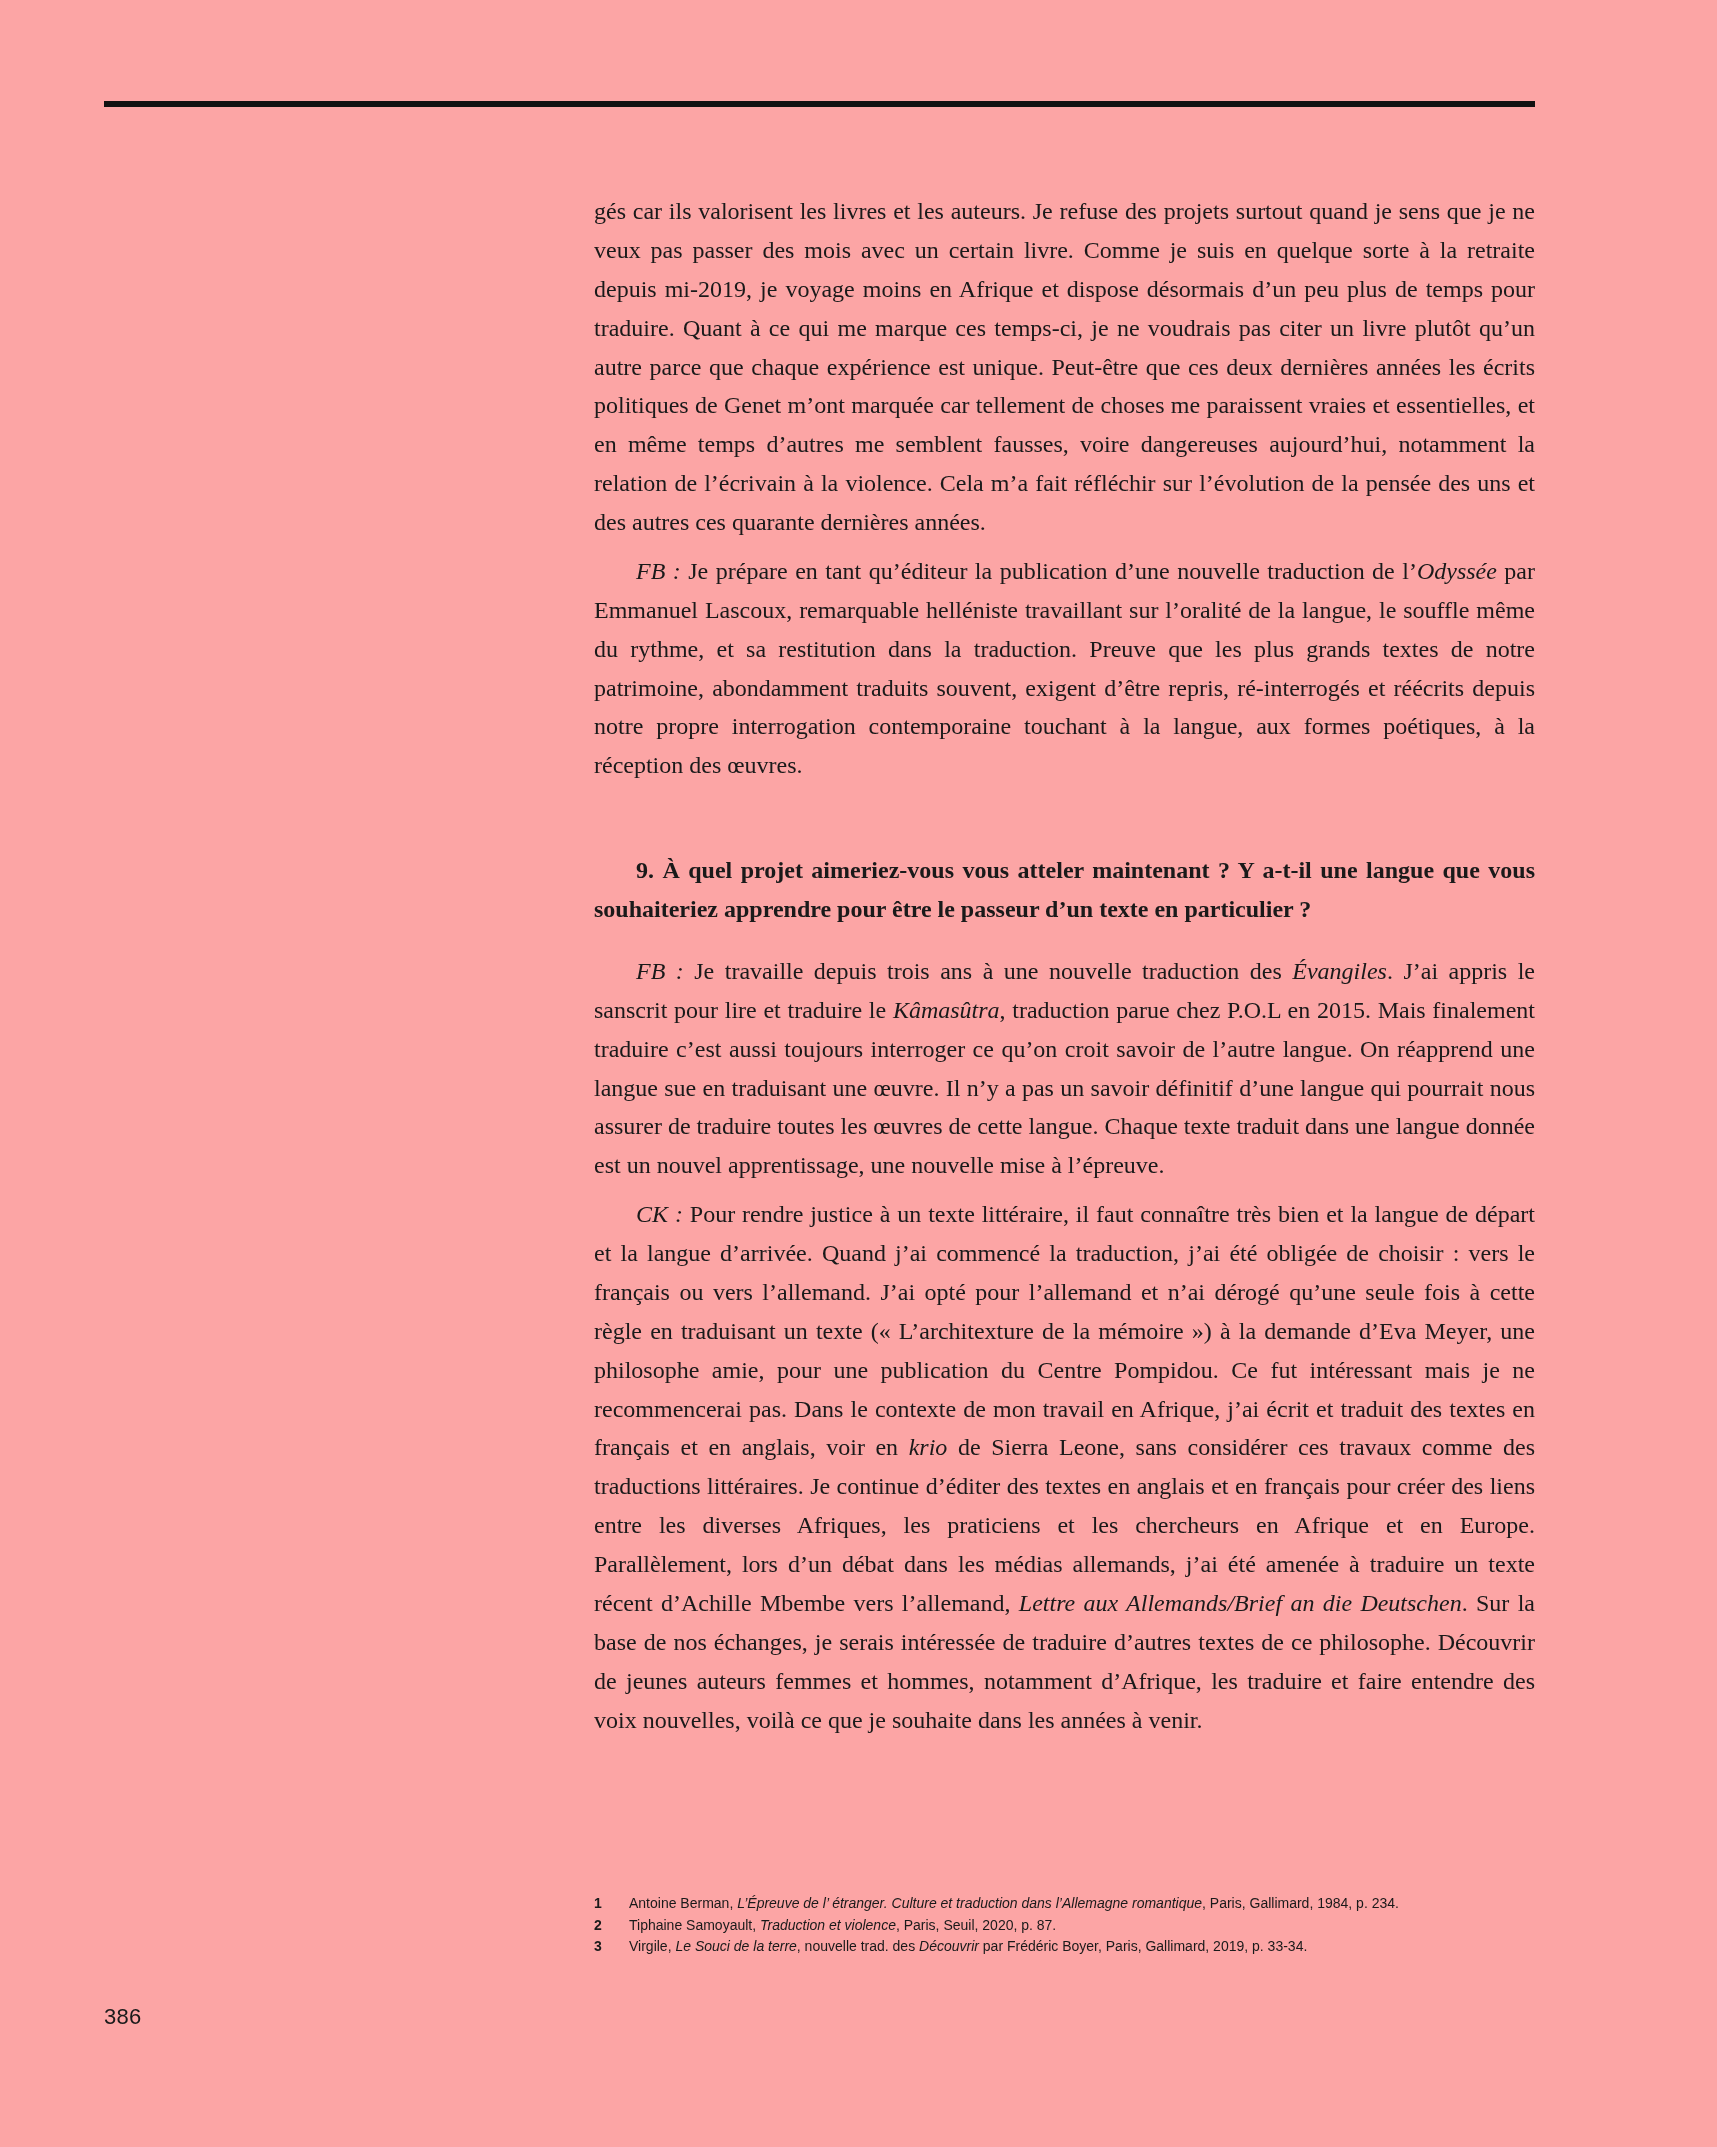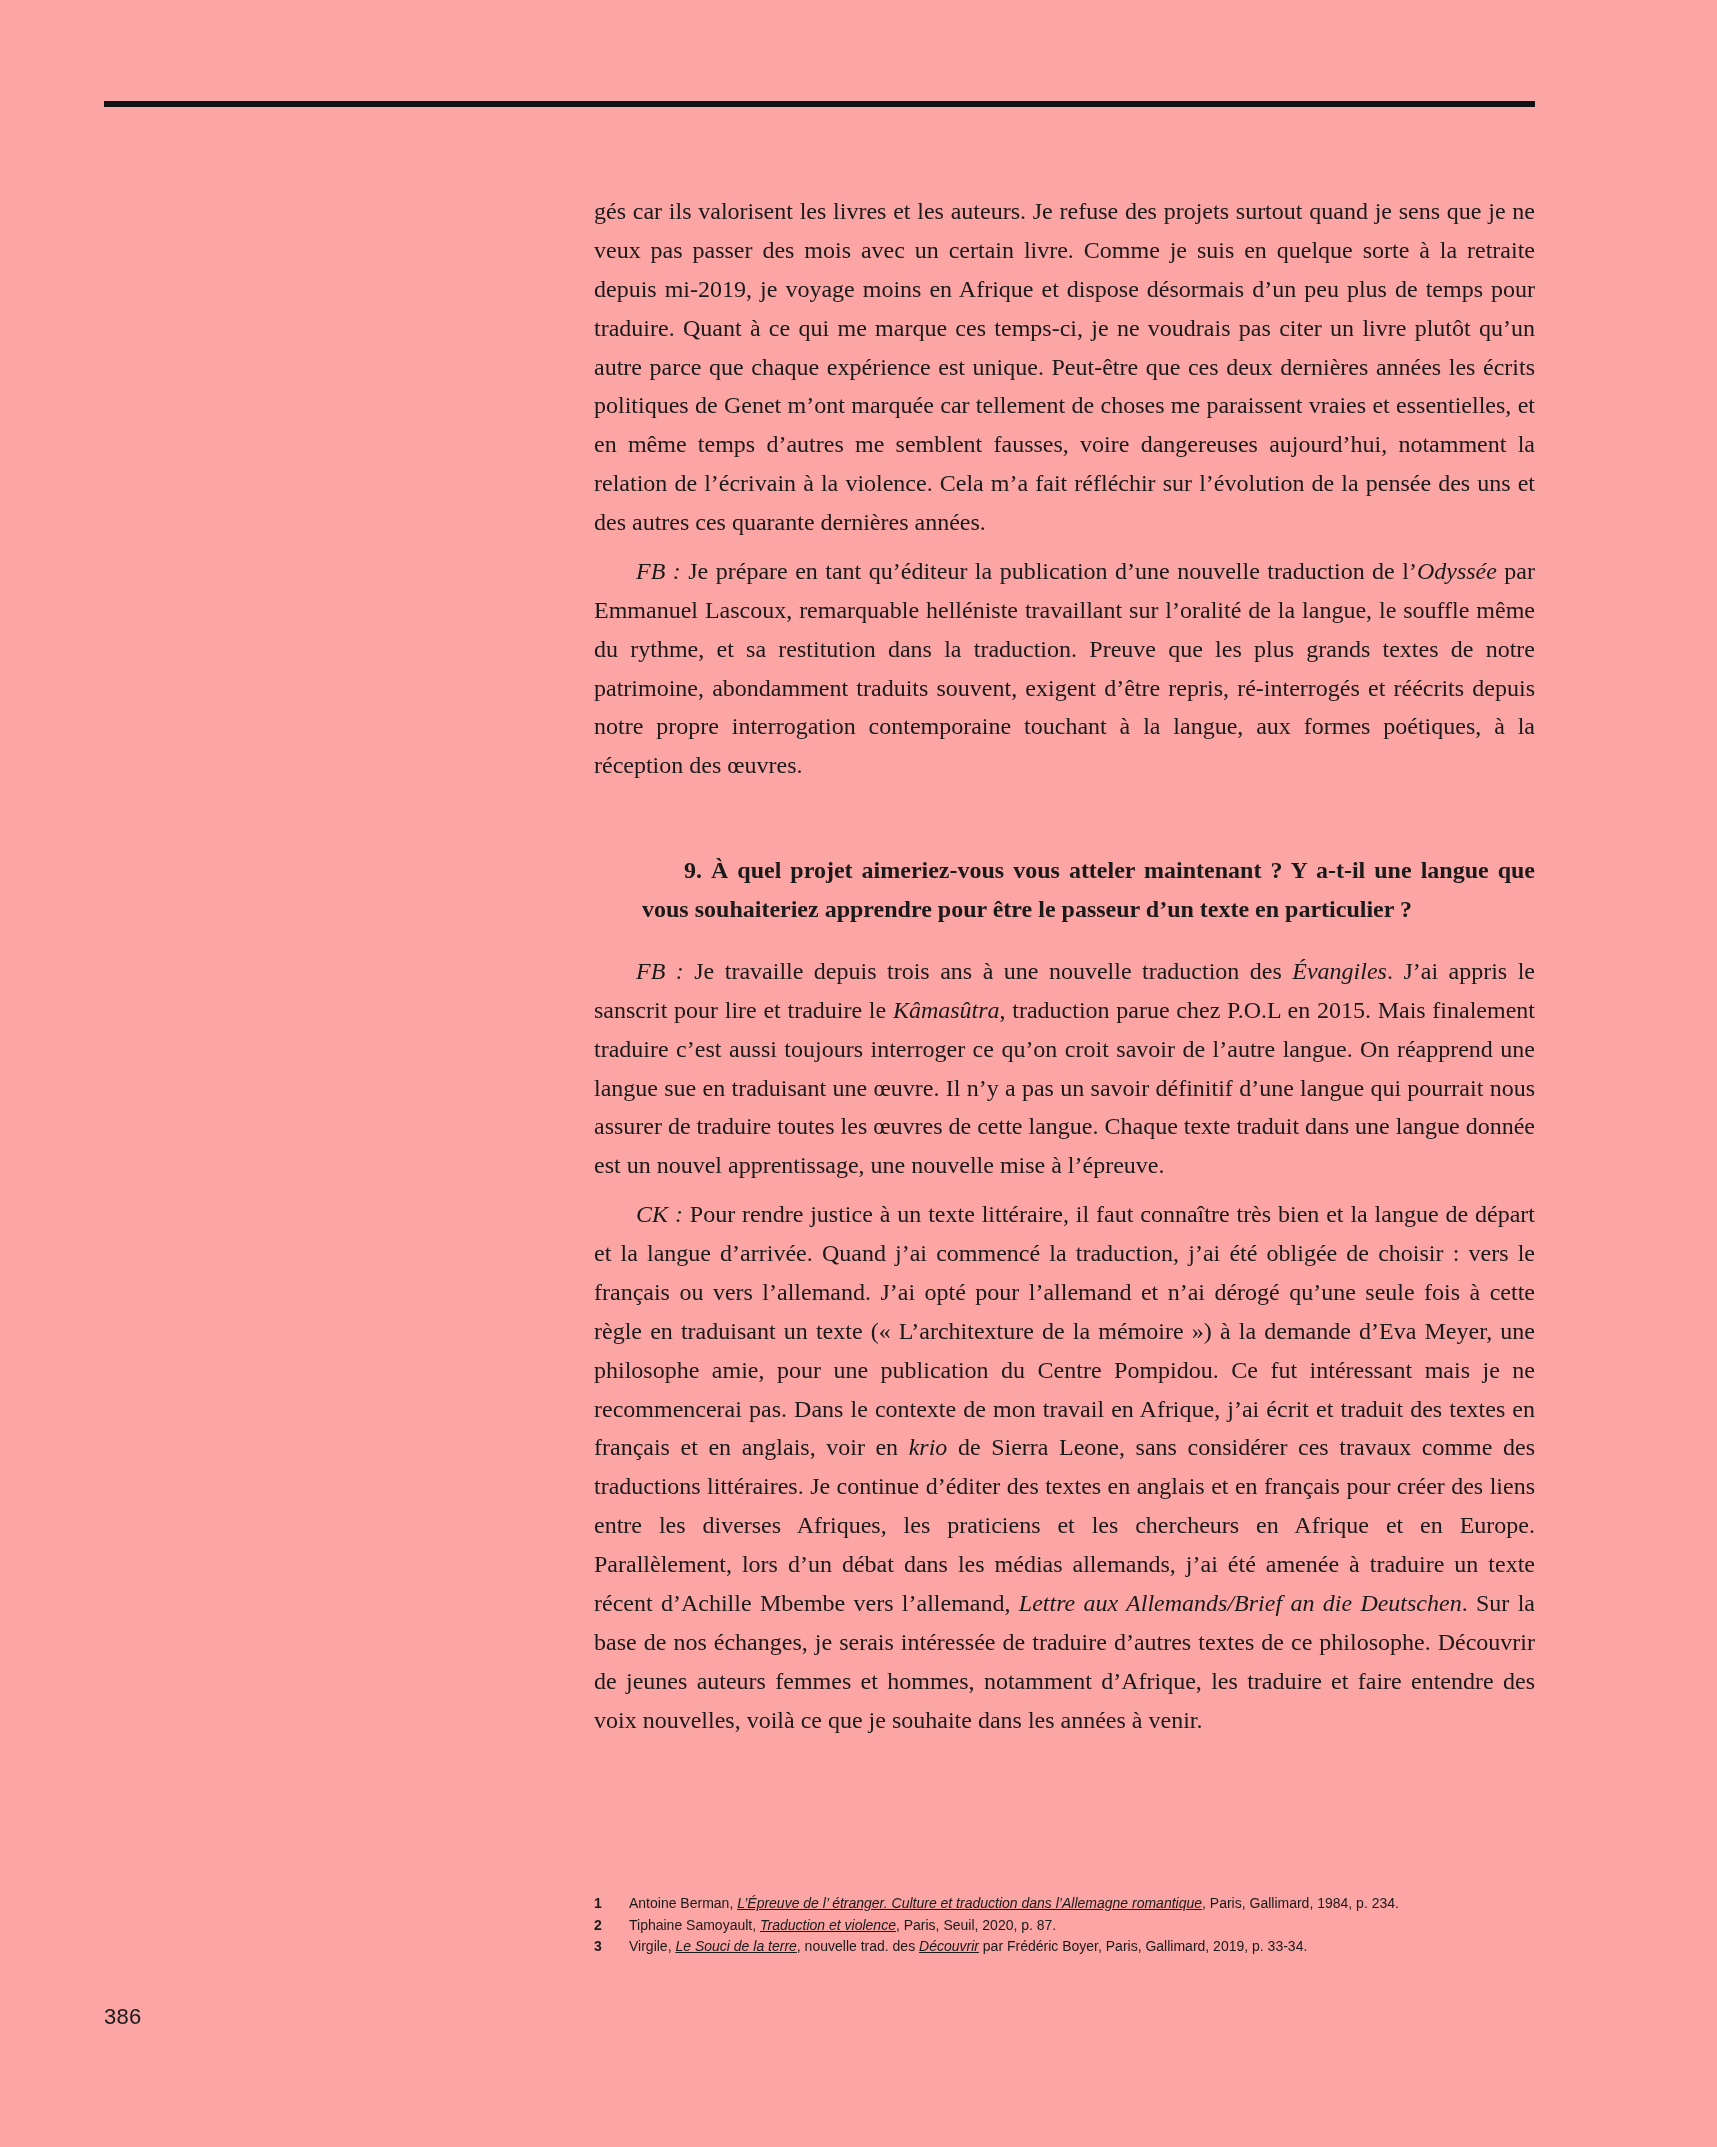--- a/index.html
+++ b/index.html
@@ -46,21 +46,20 @@
     margin-top: 10px;
   }
   .question {
     margin-top: 66px;
     margin-bottom: 24px;
     font-weight: bold;
     font-size: 24px;
     line-height: 1.6;
     text-align: justify;
     text-indent: 42px;
-    margin-left: 48px;
   }
   em {
     font-style: italic;
   }
   .footnotes {
     position: absolute;
     left: 594px;
     top: 1893px;
     width: 941px;
     font-family: "Liberation Sans", sans-serif;
@@ -73,21 +72,20 @@
     align-items: baseline;
     white-space: nowrap;
   }
   .fn-num {
     font-weight: bold;
     width: 35px;
     flex: 0 0 35px;
   }
   .fn-text em {
     font-style: italic;
-    text-decoration: underline;
   }
   .folio {
     position: absolute;
     left: 104px;
     top: 2004px;
     font-family: "Liberation Sans", sans-serif;
     font-size: 22px;
     color: #1a1a1a;
     letter-spacing: 0.3px;
   }

